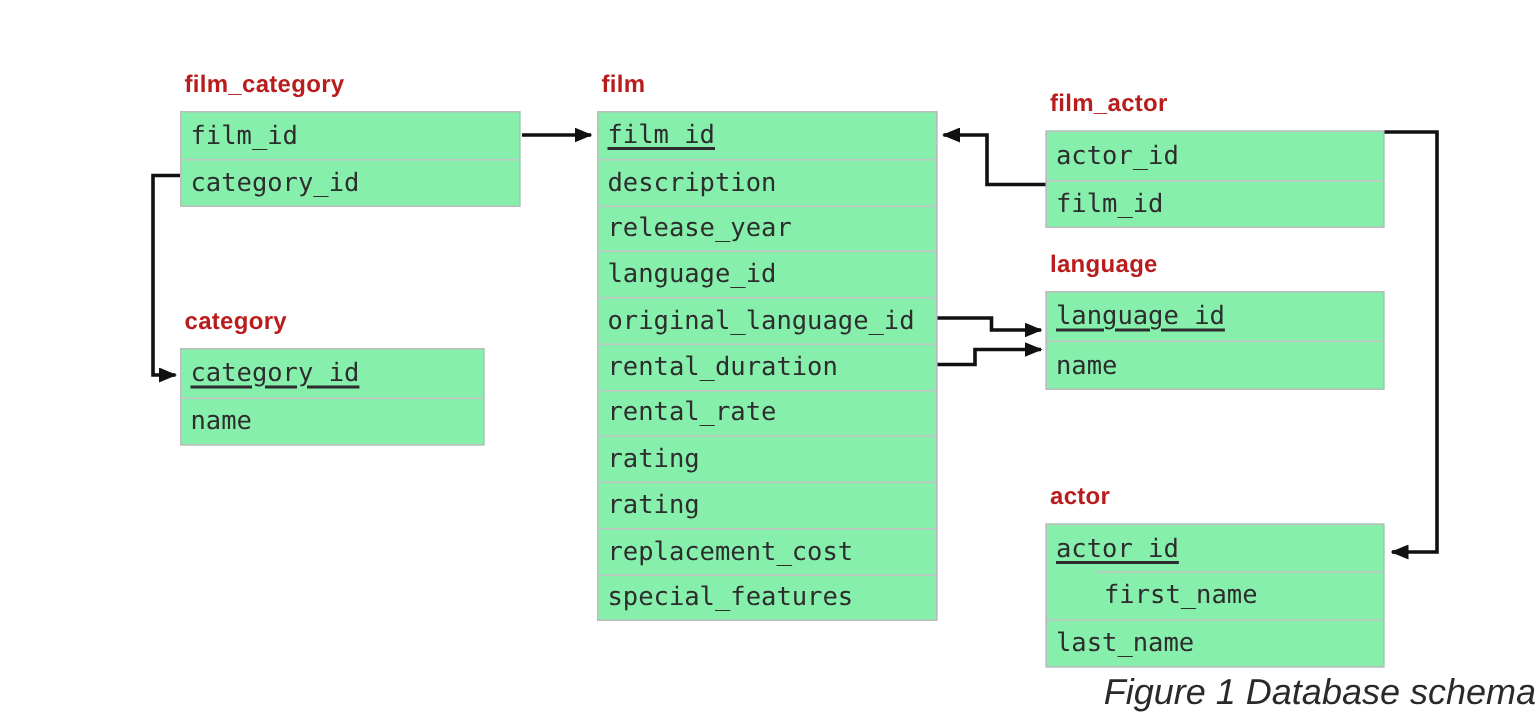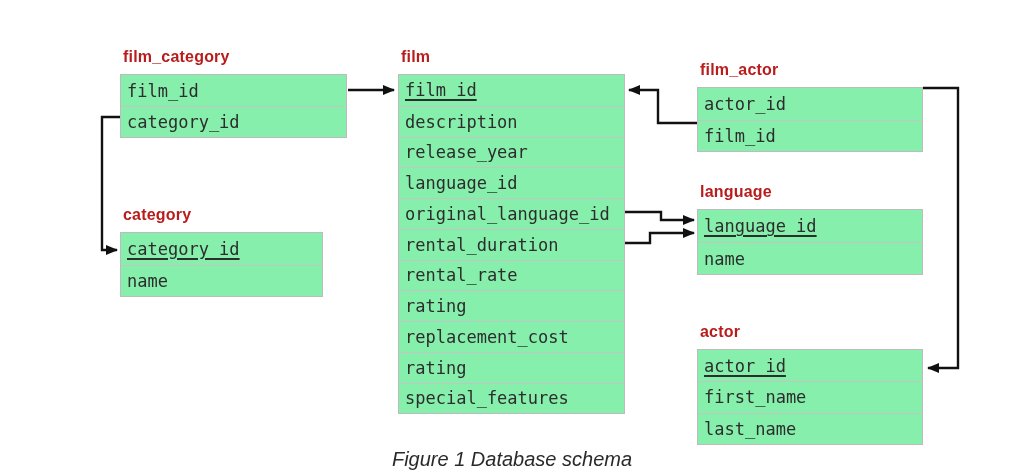--- a/index.html
+++ b/index.html
@@ -58,24 +58,24 @@
   .field-row.pk {
     text-decoration: underline;
     text-decoration-thickness: 1.6px;
     text-underline-offset: 3px;
   }
   #caption {
     position: absolute;
     left: 0;
     width: 1024px;
     top: 448px;
-    text-align: center;
+    text-align: right;
     font-family: "Liberation Sans", sans-serif;
     font-style: italic;
-    font-size: 20px;
+    font-size: 24px;
     color: #2a2a2a;
     z-index: 1;
   }
 </style>
 </head>
 <body>
 
 <div id="stage">
   <svg id="connector-layer" width="1024" height="476" viewBox="0 0 1024 476" xmlns="http://www.w3.org/2000/svg">
     <defs>
@@ -110,43 +110,43 @@
         <div class="table-title">film</div>
         <div class="table-box">
           <div class="field-row pk" style="height: 30.75px;">film_id</div>
           <div class="field-row" style="height: 30.75px;">description</div>
           <div class="field-row" style="height: 30.75px;">release_year</div>
           <div class="field-row" style="height: 30.75px;">language_id</div>
           <div class="field-row" style="height: 30.75px;">original_language_id</div>
           <div class="field-row" style="height: 30.75px;">rental_duration</div>
           <div class="field-row" style="height: 30.75px;">rental_rate</div>
           <div class="field-row" style="height: 30.75px;">rating</div>
+          <div class="field-row" style="height: 30.75px;">rating</div>
           <div class="field-row" style="height: 30.75px;">replacement_cost</div>
-          <div class="field-row" style="height: 30.75px;">rating</div>
           <div class="field-row" style="height: 30.75px;">special_features</div>
         </div>
       </div>
       <div class="schema-table" style="left: 697px; top: 87px; width: 226px;">
         <div class="table-title">film_actor</div>
         <div class="table-box">
           <div class="field-row" style="height: 31.5px;">actor_id</div>
           <div class="field-row" style="height: 31.5px;">film_id</div>
         </div>
       </div>
-      <div class="schema-table" style="left: 697px; top: 209px; width: 226px;">
+      <div class="schema-table" style="left: 697px; top: 194px; width: 226px;">
         <div class="table-title">language</div>
         <div class="table-box">
           <div class="field-row pk" style="height: 32px;">language_id</div>
           <div class="field-row" style="height: 32px;">name</div>
         </div>
       </div>
       <div class="schema-table" style="left: 697px; top: 349px; width: 226px;">
         <div class="table-title">actor</div>
         <div class="table-box">
           <div class="field-row pk" style="height: 31.3px;">actor_id</div>
-          <div class="field-row" style="height: 31.3px;">first_name</div>
+          <div class="field-row" style="height: 31.3px; margin-left: 32px;">first_name</div>
           <div class="field-row" style="height: 31.3px;">last_name</div>
         </div>
       </div>
     </div>
 
   <div id="caption">Figure 1 Database schema</div>
 </div>
 
 </body></html>

